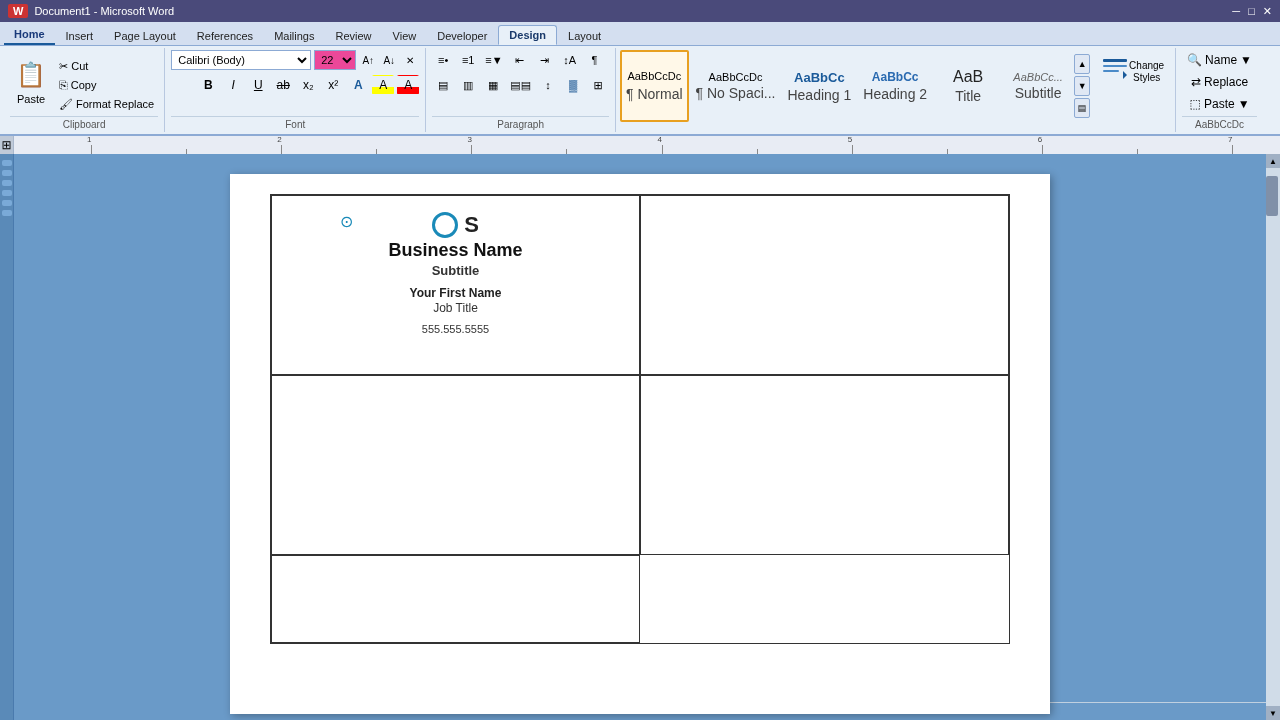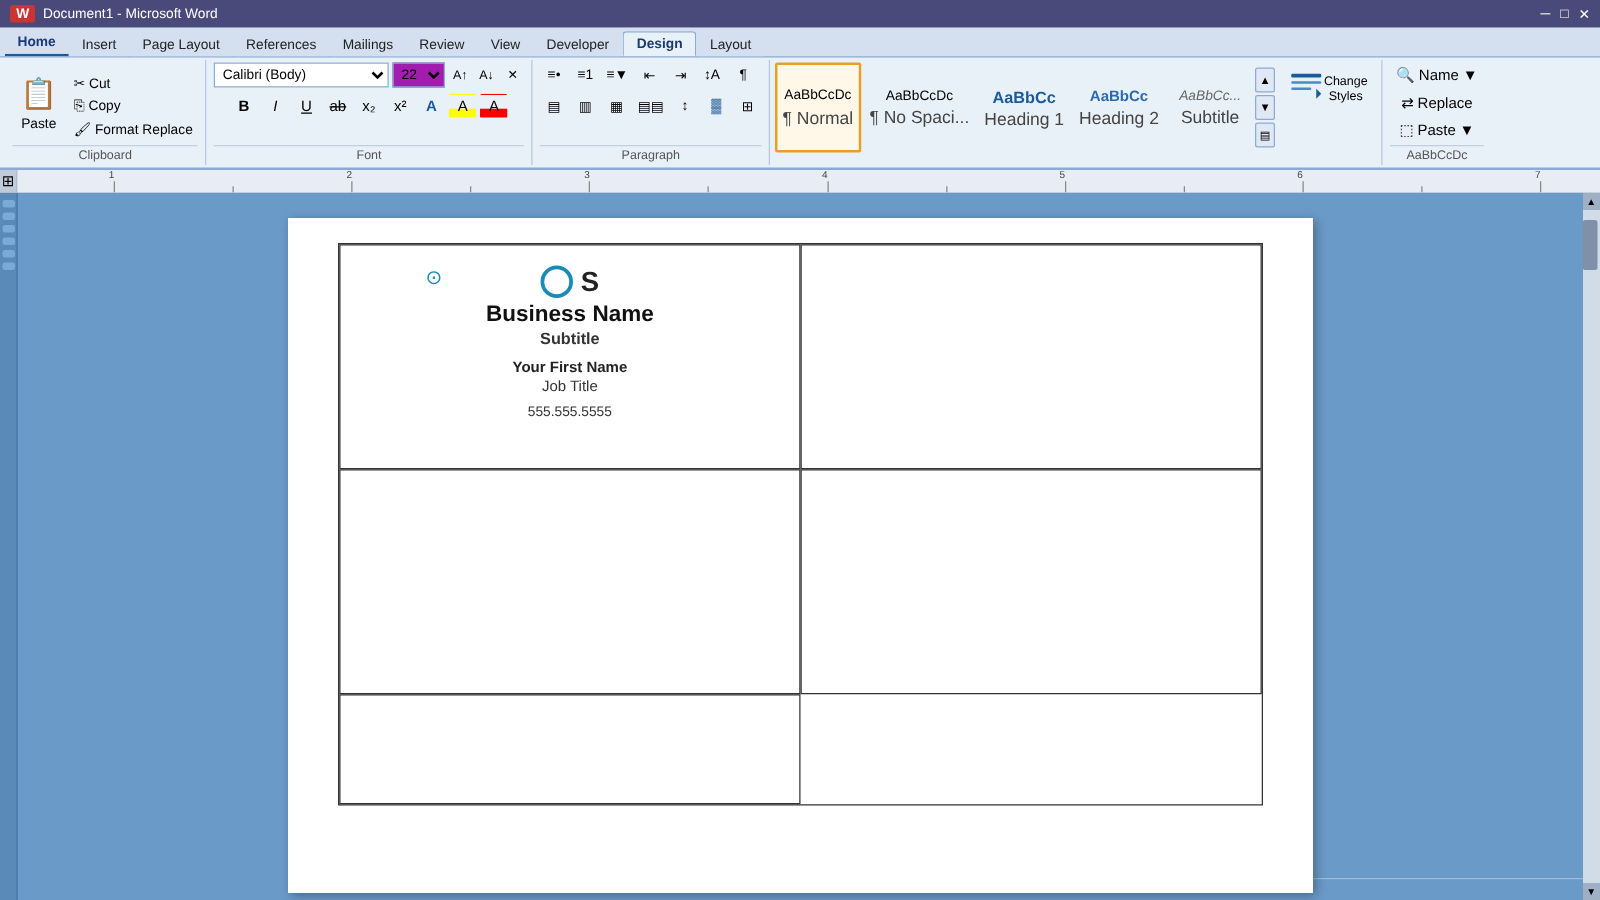--- a/index.html
+++ b/index.html
@@ -121,21 +121,21 @@
       height: 20px;
       border: 1px solid #8caad4;
       background: white;
       padding: 0 2px;
     }
     .font-size-select {
       width: 42px;
       font-size: 11px;
       height: 20px;
       border: 1px solid #8caad4;
-      background: #a21caf;
+      background: #ec4899;
       padding: 0 2px;
     }
     .icon-btn {
       width: 18px;
       height: 18px;
       border: 1px solid transparent;
       background: transparent;
       cursor: pointer;
       display: flex;
       align-items: center;
@@ -512,21 +512,21 @@
             <span>🖌</span>
             <span>Format Replace</span>
           </div>
         </div>
       </div>
     </div>
     <div class="ribbon-group-label">Clipboard</div>
   </div>
 
   <div class="ribbon-group">
-    <div class="ribbon-controls" style="flex-direction:column; align-items:center; gap:3px;">
+    <div class="ribbon-controls" style="flex-direction:column; align-items:flex-end; gap:3px;">
       <div class="font-row">
         <select class="font-select">
           <option>Calibri (Body)</option>
         </select>
         <select class="font-size-select">
           <option>22</option>
         </select>
         <button class="icon-btn" title="Increase Font Size">A↑</button>
         <button class="icon-btn" title="Decrease Font Size">A↓</button>
         <button class="icon-btn" title="Clear Formatting">✕</button>
@@ -587,20 +587,24 @@
         <div class="style-item">
           <div class="style-preview" style="font-size:13px; font-weight:bold; color:#1a5a9a;">AaBbCc</div>
           <div class="style-label">Heading 1</div>
         </div>
 
         <div class="style-item">
           <div class="style-preview" style="font-size:12px; font-weight:bold; color:#2a6ab0;">AaBbCc</div>
           <div class="style-label">Heading 2</div>
         </div>
 
+        <div class="style-item">
+          <div class="style-preview" style="font-size:16px; color:#222;">AaB</div>
+          <div class="style-label">Title</div>
+        </div>
 
         <div class="style-item">
           <div class="style-preview" style="font-size:11px; color:#666; font-style:italic;">AaBbCc...</div>
           <div class="style-label">Subtitle</div>
         </div>
 
         <div class="styles-scroll-btns">
           <div class="scroll-btn">▲</div>
           <div class="scroll-btn">▼</div>
           <div class="scroll-btn">▤</div>

